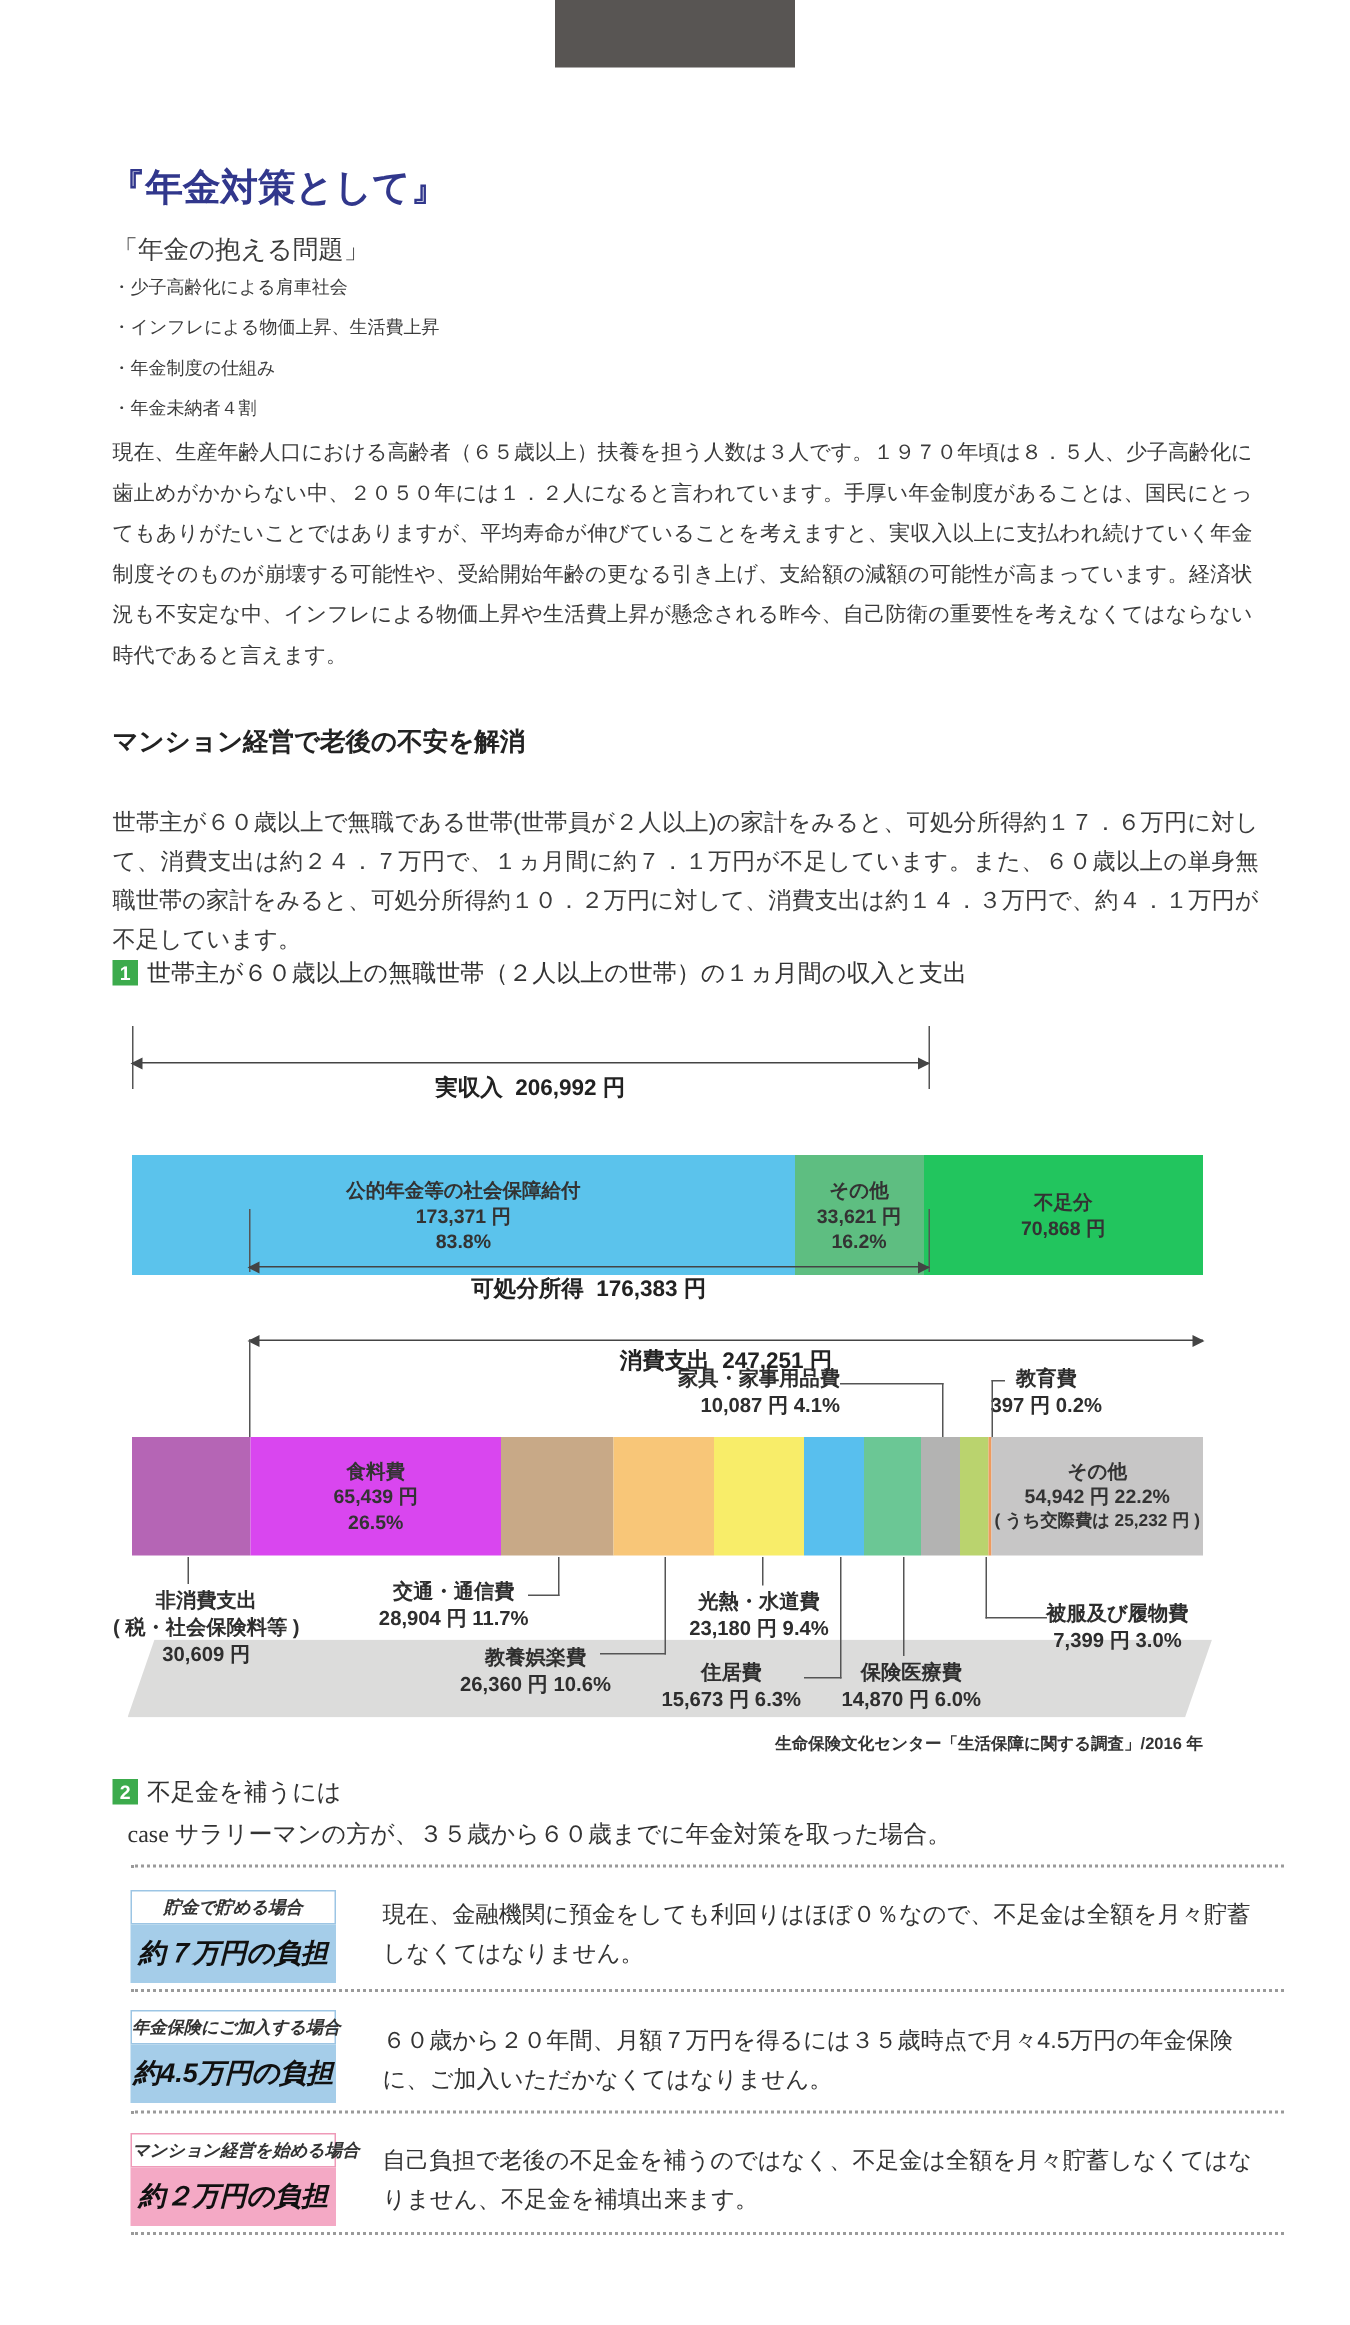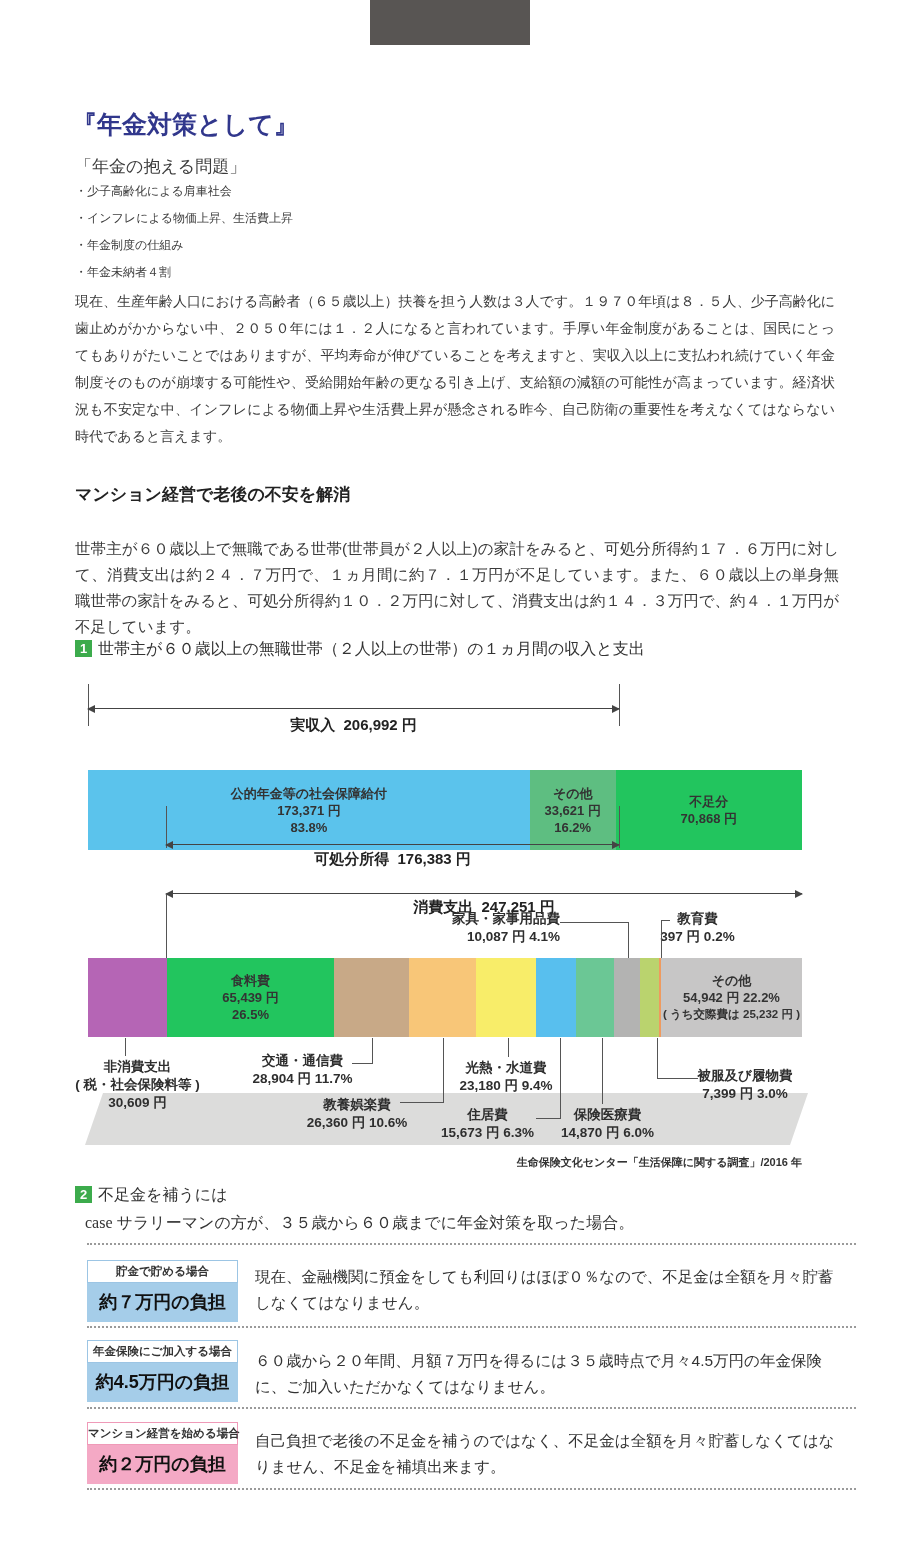--- a/index.html
+++ b/index.html
@@ -35,21 +35,21 @@
   .conn-rd{border-right:1.5px solid #555;border-bottom:1.5px solid #555;}
   .conn-rt{border-right:1.5px solid #555;border-top:1.5px solid #555;}
   .conn-lt{border-left:1.5px solid #555;border-top:1.5px solid #555;}
   .conn-ld{border-left:1.5px solid #555;border-bottom:1.5px solid #555;}
   .para-shadow{left:85px;top:1093px;width:725px;height:52px;background:#dcdcdb;
                clip-path:polygon(18px 0,723px 0,705px 52px,0 52px);}
   .source{left:500px;top:1155px;width:302px;text-align:right;font-size:11px;font-weight:bold;color:#333;}
   
   .case-line{left:85px;top:1213px;font-size:16px;color:#333;}
   .dotted{border-top:2px dotted #9a9a9a;height:0;}
-  .case-box{left:87px;width:151px;}
+  .case-box{left:87px;width:137px;font-style:italic;}
   .case-tag{border:1px solid;text-align:center;font-size:11.5px;font-weight:bold;padding:3px 0;background:#fff;color:#333;white-space:nowrap;}
   .case-burden{text-align:center;font-weight:bold;font-size:18px;padding:7px 0 8px;color:#111;}
   .theme-blue .case-tag{border-color:#9cc5e4;}
   .theme-blue .case-burden{background:#a5cde9;}
   .theme-pink .case-tag{border-color:#ef9ab8;}
   .theme-pink .case-burden{background:#f4a9c5;}
   .case-text{left:255px;width:585px;font-size:15.5px;line-height:26px;color:#333;}
 </style>
 </head>
 <body>
@@ -124,21 +124,21 @@
   </div>
   <div class="abs conn-rt" style="left:560px;top:922px;width:68px;height:36px;"></div>
   <div class="abs ann" style="left:640px;top:910px;width:115px;">
     <div>教育費</div>
     <div>397 円 0.2%</div>
   </div>
   <div class="abs conn-lt" style="left:661px;top:920px;width:8px;height:38px;"></div>
 
   <div id="bar2" class="abs bar" style="left:88px;top:958px;width:714px;height:79px;">
       <div class="seg" style="width: 78.6541px; background: rgb(181, 101, 181);"></div>
-      <div class="seg" style="width: 168.155px; background: #22c55e; text-align: right;">
+      <div class="seg" style="width: 168.155px; background: #d946ef; text-align: right;">
         <div class="ln">食料費</div>
         <div class="ln">65,439 円</div>
         <div class="ln">26.5%</div>
       </div>
       <div class="seg" style="width: 74.2729px; background: rgb(200, 169, 135);"></div>
       <div class="seg" style="width: 67.7357px; background: rgb(248, 198, 120);"></div>
       <div class="seg" style="width: 59.5642px; background: rgb(248, 237, 105);"></div>
       <div class="seg" style="width: 40.274px; background: rgb(88, 191, 238);"></div>
       <div class="seg" style="width: 38.2105px; background: rgb(107, 199, 149);"></div>
       <div class="seg" style="width: 25.92px; background: rgb(179, 179, 178);"></div>

